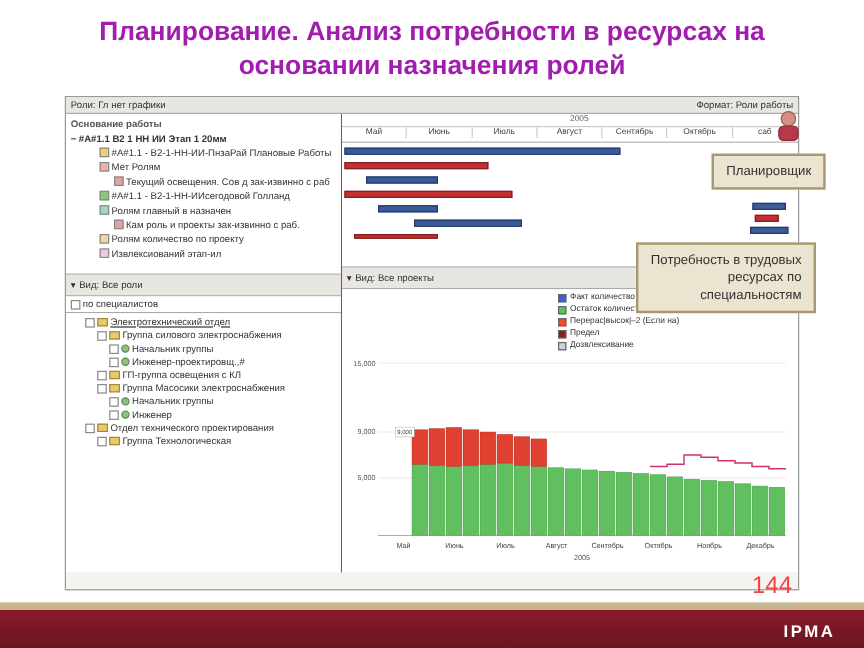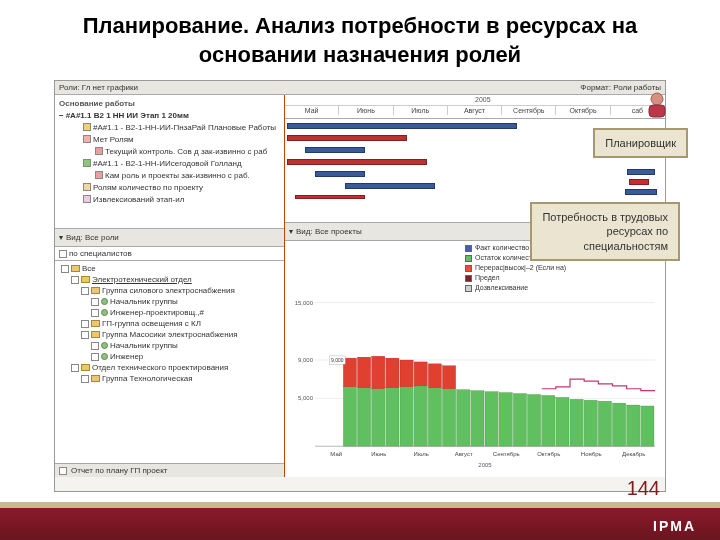--- a/index.html
+++ b/index.html
@@ -1,17 +1,17 @@
 <!DOCTYPE html>
 <html><head>
 <meta charset="utf-8">
 <style>
   *{box-sizing:border-box;margin:0;padding:0;font-family:Arial,sans-serif}
   body{width:720px;height:540px;background:#fff;position:relative;overflow:hidden}
-  .title{font-size:22px;text-align:center;padding:12px 40px 4px;color:#000000;line-height:1.3}
+  .title{font-size:22px;text-align:center;padding:12px 40px 4px;color:#a21caf;line-height:1.3}
   .app{position:absolute;top:80px;left:54px;width:612px;height:412px;border:1px solid #999;background:#f4f3f0;font-size:8px;color:#333}
   .toolbar{height:14px;background:#e8e6e0;border-bottom:1px solid #aaa;display:flex;align-items:center;padding:0 4px;gap:6px}
   .split{display:flex;height:calc(100% - 28px)}
   .left{width:230px;border-right:1px solid #c2410c;display:flex;flex-direction:column}
   .right{flex:1;display:flex;flex-direction:column;position:relative}
   .pane-head{height:18px;background:#e8e6e0;border-bottom:1px solid #aaa;padding:2px 4px;display:flex;align-items:center;gap:3px}
   .tree{flex:0 0 auto;background:#fff;border-bottom:1px solid #aaa;padding:2px}
   .tree-row{display:flex;align-items:center;height:12px;padding:0 2px;gap:2px}
   .tree-row.hdr{font-weight:bold;color:#555}
   .colorbox{width:8px;height:8px;border:1px solid #888;flex-shrink:0}.indent2{padding-left:26px}.indent3{padding-left:38px}
@@ -29,21 +29,21 @@
   .gbar.red{background:#c03030;border-color:#802020}
   .chart-area{flex:1;background:#fff;position:relative}
   .legend{position:absolute;top:2px;left:180px;font-size:7px;line-height:10px}
   .legend-row{display:flex;align-items:center;gap:3px}
   .lg-sw{width:7px;height:7px;border:1px solid #666}
   .chart-svg{position:absolute;top:0;left:0;width:100%;height:100%}
   .callout{position:absolute;background:#eae4d0;border:2px solid #a89870;padding:6px 10px;font-size:11px;text-align:right;color:#333;line-height:1.3;z-index:10}
   .planner-ico{position:absolute;top:90px;right:48px;z-index:11}
   .footer-bar{position:absolute;bottom:0;left:0;right:0;height:32px;background:linear-gradient(#8a1a2a,#6a1520)}
   .footer-bar::before{content:"";position:absolute;top:-6px;left:0;right:0;height:6px;background:#c8b890}
-  .page-num{position:absolute;bottom:40px;right:60px;font-size:20px;color:#7f1d1d}
+  .page-num{position:absolute;bottom:40px;right:60px;font-size:20px;color:#ef4444}
   .logo{position:absolute;bottom:6px;right:24px;color:#fff;font-size:14px;letter-spacing:2px;font-weight:bold}
   .checkbox{width:8px;height:8px;border:1px solid #888;background:#fff;flex-shrink:0}
 </style>
 </head>
 <body>
 
 <h1 class="title">Планирование. Анализ потребности в ресурсах на основании назначения ролей</h1>
 
 <div class="planner-ico">
   <svg width="30" height="30">
@@ -77,25 +77,29 @@
             <div class="tree-row indent2">
               <span class="colorbox" style="background:#f0d070"></span>
               <span>#А#1.1 - В2-1-НН-ИИ-ПнзаРай Плановые Работы</span>
             </div>
             <div class="tree-row indent2">
               <span class="colorbox" style="background:#f0b0b0"></span>
               <span>Мет Ролям</span>
             </div>
             <div class="tree-row indent3">
               <span class="colorbox" style="background:#e8a0a0"></span>
-              <span>Текущий контроль. Сов д зак-извинно с раб</span>
+              <span>Текущий освещения. Сов д зак-извинно с раб</span>
             </div>
             <div class="tree-row indent2">
               <span class="colorbox" style="background:#88c878"></span>
               <span>#А#1.1 - В2-1-НН-ИИсегодовой Голланд</span>
+            </div>
+            <div class="tree-row indent2">
+              <span class="colorbox" style="background:#a0d8c0"></span>
+              <span>Ролям главный в назначен</span>
             </div>
             <div class="tree-row indent3">
               <span class="colorbox" style="background:#e8a0a0"></span>
               <span>Кам роль и проекты зак-извинно с раб.</span>
             </div>
             <div class="tree-row indent2">
               <span class="colorbox" style="background:#f0d8a0"></span>
               <span>Ролям количество по проекту</span>
             </div>
             <div class="tree-row indent2">
@@ -107,25 +111,20 @@
 
       <div class="pane-head">
         <span>▾</span>
           <span>Вид: Все роли</span>
       </div>
       <div class="tree-row" style="background:#fff;border-bottom:1px solid #aaa;height:14px;padding-left:4px">
         <span class="checkbox"></span>
         <span>по специалистов</span>
       </div>
       <div class="mid-tree" id="org-tree">
-          <div class="tree-row" style="padding-left: 4px;">
-            <span class="checkbox"></span>
-            <span class="folder"></span>
-            <span>Все</span>
-          </div>
           <div class="tree-row" style="padding-left: 14px; text-decoration: underline;">
             <span class="checkbox"></span>
             <span class="folder"></span>
             <span>Электротехнический отдел</span>
           </div>
           <div class="tree-row" style="padding-left: 24px;">
             <span class="checkbox"></span>
             <span class="folder"></span>
             <span>Группа силового электроснабжения</span>
           </div>
@@ -164,24 +163,20 @@
             <span class="folder"></span>
             <span>Отдел технического проектирования</span>
           </div>
           <div class="tree-row" style="padding-left: 24px;">
             <span class="checkbox"></span>
             <span class="folder"></span>
             <span>Группа Технологическая</span>
           </div>
         </div>
 
-      <div class="status">
-        <span class="checkbox"></span>
-        <span>Отчет по плану ГП проект</span>
-      </div>
     </div>
 
     <div class="right">
       <div class="timeline-head">
         <span class="year-lbl" style="left:50%">2005</span>
         <div class="months" id="months-top">
             <div class="mo">Май</div>
             <div class="mo">Июнь</div>
             <div class="mo">Июль</div>
             <div class="mo">Август</div>

